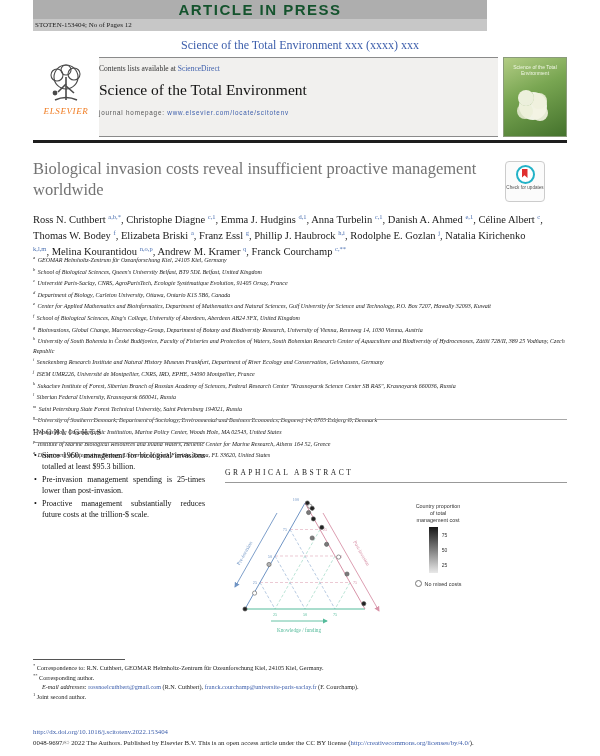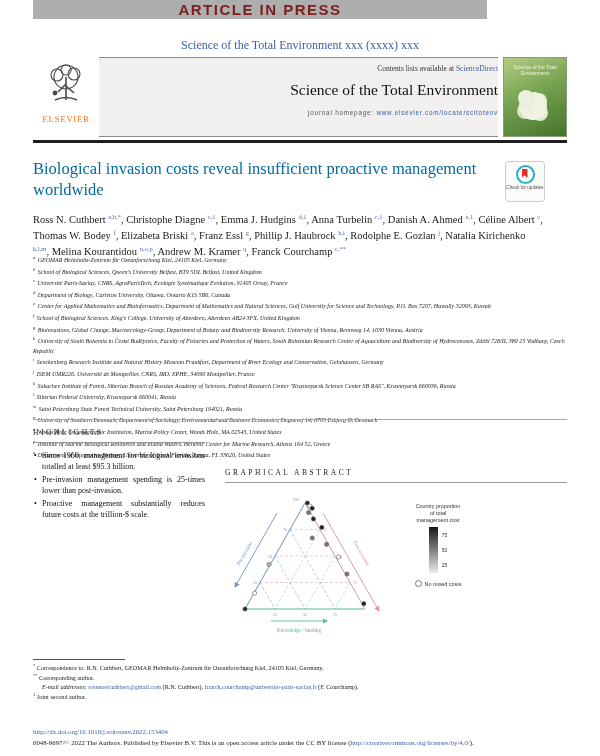--- a/index.html
+++ b/index.html
@@ -2,48 +2,48 @@
 <html><head>
 <meta charset="utf-8">
 <style>
   html,body{margin:0;padding:0;}
   body{width:600px;height:756px;position:relative;background:#fff;
        font-family:"Liberation Serif",serif;color:#1a1a1a;overflow:hidden;}
   .link{color:#3b5dab;cursor:pointer;text-decoration:none;}
 
   
   .banner{position:absolute;left:33px;top:0;width:454px;}
-  .banner-main{height:19px;background:#aeaeae;color:#7f1d1d;font-family:"Liberation Sans",sans-serif;
+  .banner-main{height:19px;background:#aeaeae;color:#14532d;font-family:"Liberation Sans",sans-serif;
                font-weight:bold;font-size:15px;letter-spacing:1.5px;text-align:center;line-height:19px;}
   .banner-sub{height:12px;background:#c7c7c7;font-size:7px;line-height:12px;padding-left:2px;color:#1a1a1a;}
   .jref{position:absolute;top:38px;left:0;width:100%;text-align:center;font-size:12px;}
 
   
   .masthead{position:absolute;top:57px;left:33px;right:33px;height:80px;display:flex;}
   .logo-box{width:66px;flex:none;display:flex;flex-direction:column;align-items:center;padding-top:5px;}
-  .elsevier-word{color:#f07c22;font-size:9px;letter-spacing:.6px;margin-top:10px;}
+  .elsevier-word{color:#f07c22;font-size:9px;letter-spacing:.6px;margin-top:2px;font-style:italic;}
   .mast-center{flex:1;background:#f1f0ee;border-top:1px solid #8a8a8a;border-bottom:1px solid #8a8a8a;
-               text-align:right;padding-top:6px;}
+               text-align:left;padding-top:6px;}
   .contents-line{font-size:7.5px;color:#333;}
   .mast-title{font-size:15.5px;color:#111;margin-top:8px;}
   .homepage-line{font-family:"Liberation Sans",sans-serif;font-size:6.3px;letter-spacing:.8px;color:#555;margin-top:10px;}
   .cover{width:62px;height:78px;flex:none;margin-left:5px;position:relative;overflow:hidden;
          background:linear-gradient(155deg,#b3cd85 0%,#79a652 42%,#44722c 100%);border:1px solid #8a9b7a;}
   .cover-title{color:#f0f6e4;font-size:5px;text-align:center;padding-top:6px;line-height:1.25;
                font-family:"Liberation Sans",sans-serif;}
   .cover-flower{position:absolute;top:32px;left:14px;width:16px;height:16px;border-radius:50%;
         background:rgba(246,246,232,.92);
         box-shadow:13px 3px 0 rgba(240,241,221,.9), -1px 13px 0 rgba(236,238,216,.85),
                    14px 15px 0 rgba(243,243,226,.9), 7px 8px 0 6px rgba(249,249,238,.95);}
 
   .black-rule{position:absolute;top:140px;left:33px;right:33px;height:3px;background:#1e1e1e;}
 
   
   .title-row{position:absolute;top:158px;left:33px;right:33px;}
-  h1{font-size:16.5px;font-weight:normal;margin:0;line-height:1.3;width:445px;color:#0369a1;}
+  h1{font-size:16.5px;font-weight:normal;margin:0;line-height:1.3;width:445px;color:#737373;}
   .check-badge{position:absolute;right:22px;top:3px;width:40px;height:41px;background:#fbfbfb;
                border:1px solid #ccc;border-radius:4px;text-align:center;padding-top:3px;box-sizing:border-box;}
   .badge-circle{width:15px;height:15px;margin:0 auto 1px;border-radius:50%;border:2.5px solid #22b2c7;
                 position:relative;background:#fff;}
   .badge-bookmark{position:absolute;left:4px;top:2px;width:6px;height:9px;background:#e02d2d;
                 clip-path:polygon(0 0,100% 0,100% 100%,50% 70%,0 100%);}
   .badge-text{font-size:4.6px;color:#555;font-family:"Liberation Sans",sans-serif;line-height:1.15;}
 
   
   .authors{position:absolute;top:211px;left:33px;width:510px;font-size:10.5px;line-height:1.4;}
@@ -84,20 +84,21 @@
   .footer{position:absolute;left:33px;right:33px;top:727px;font-size:6.8px;line-height:1.55;}
   .copy{color:#222;}
 </style>
 </head>
 <body>
 
 <div class="page">
 
   <div class="banner">
     <div class="banner-main">ARTICLE IN PRESS</div>
+    <div class="banner-sub">STOTEN-153404; No of Pages 12</div>
   </div>
 
   <div class="jref link">Science of the Total Environment xxx (xxxx) xxx</div>
 
   <div class="masthead">
     <div class="logo-box">
       <svg width="46" height="42" viewBox="0 0 46 42">
         <g fill="none" stroke="#4a4a4a" stroke-width="1.1">
           <circle cx="23" cy="15" r="12"></circle>
           <circle cx="14" cy="13" r="6"></circle>

